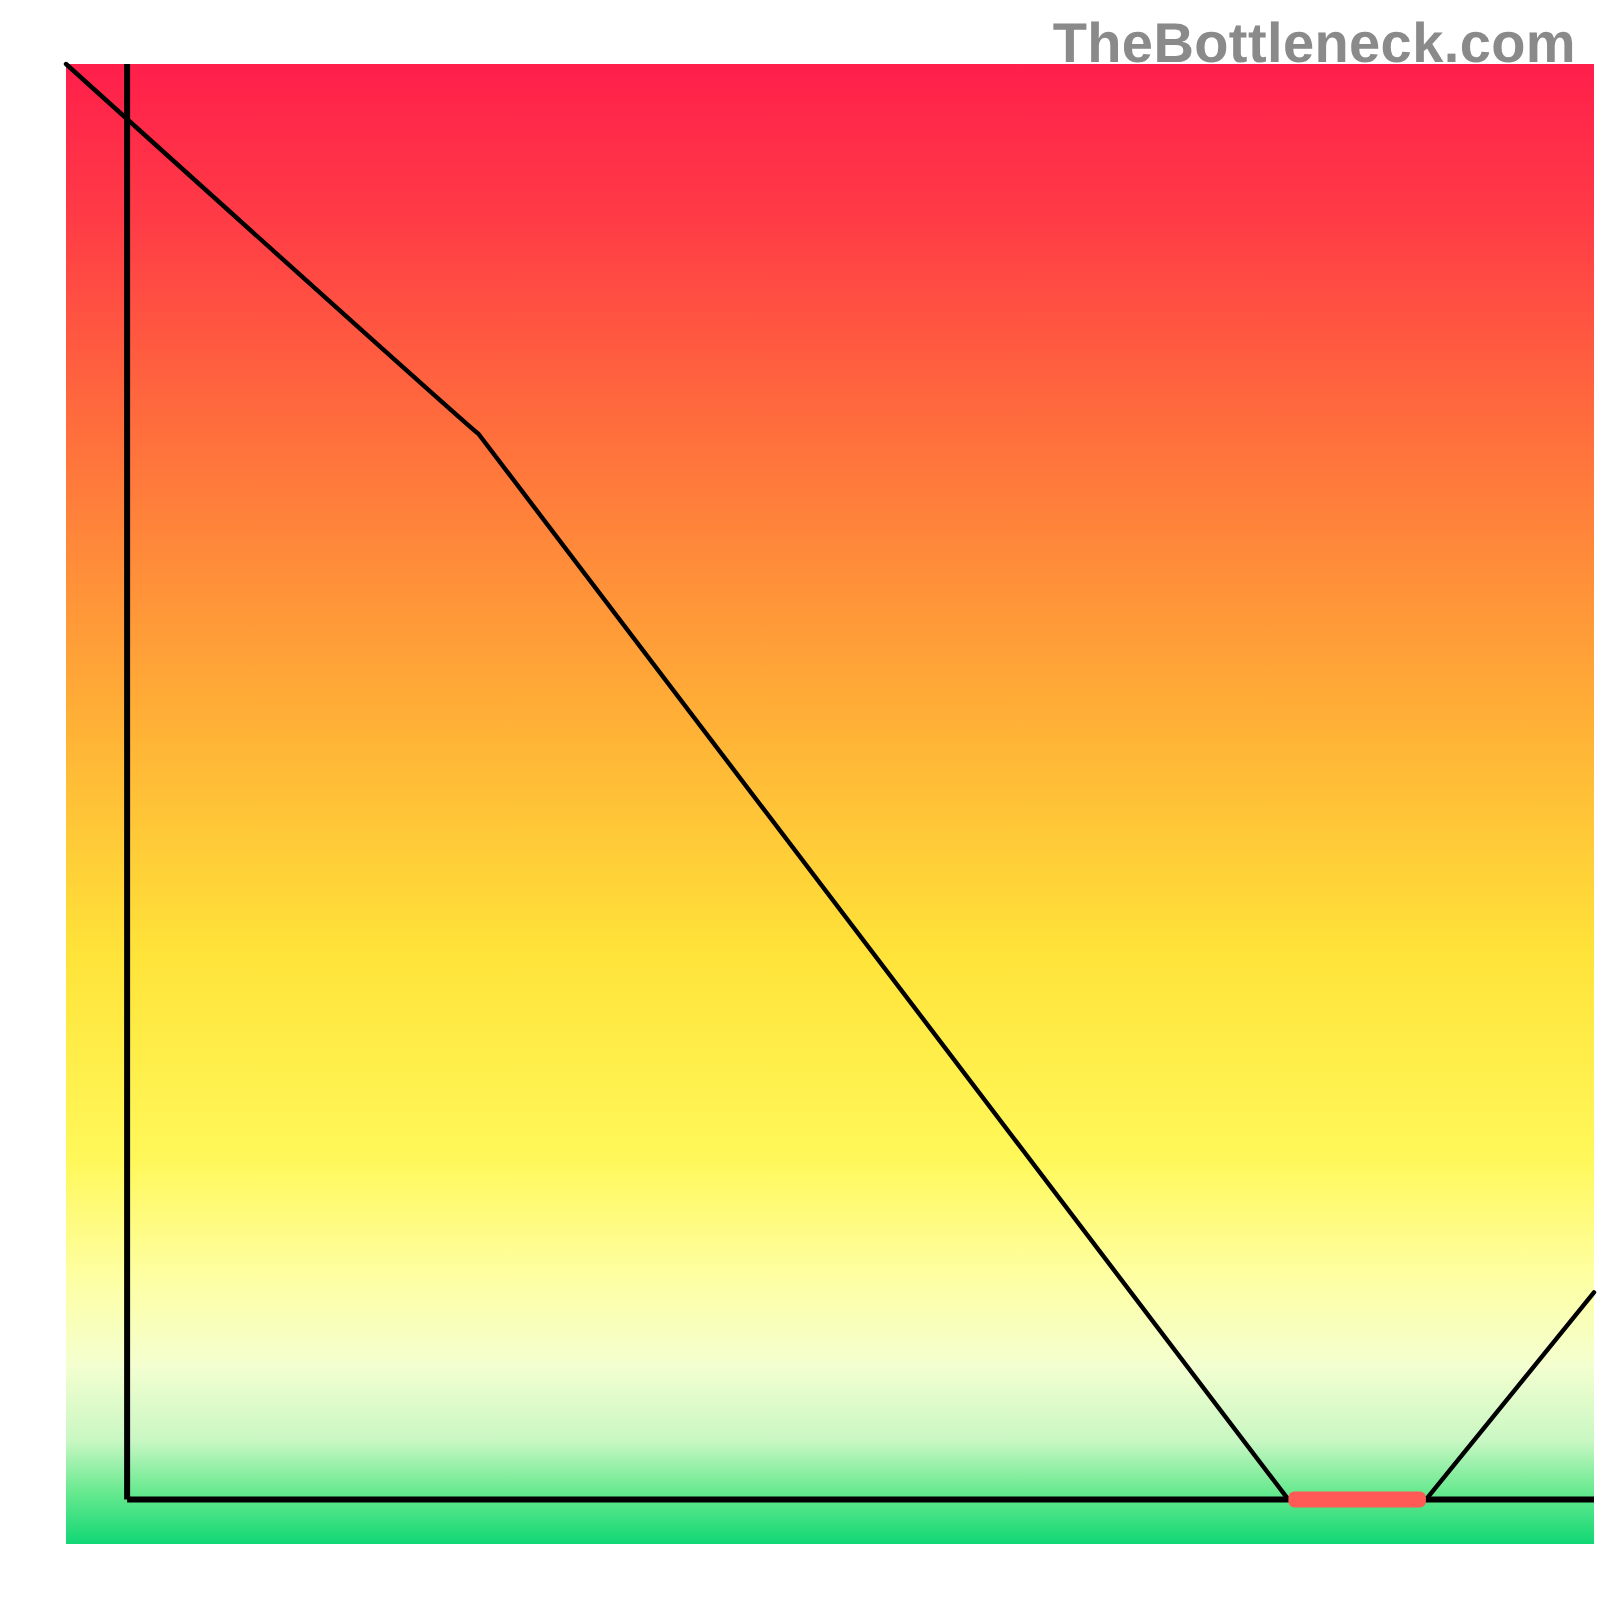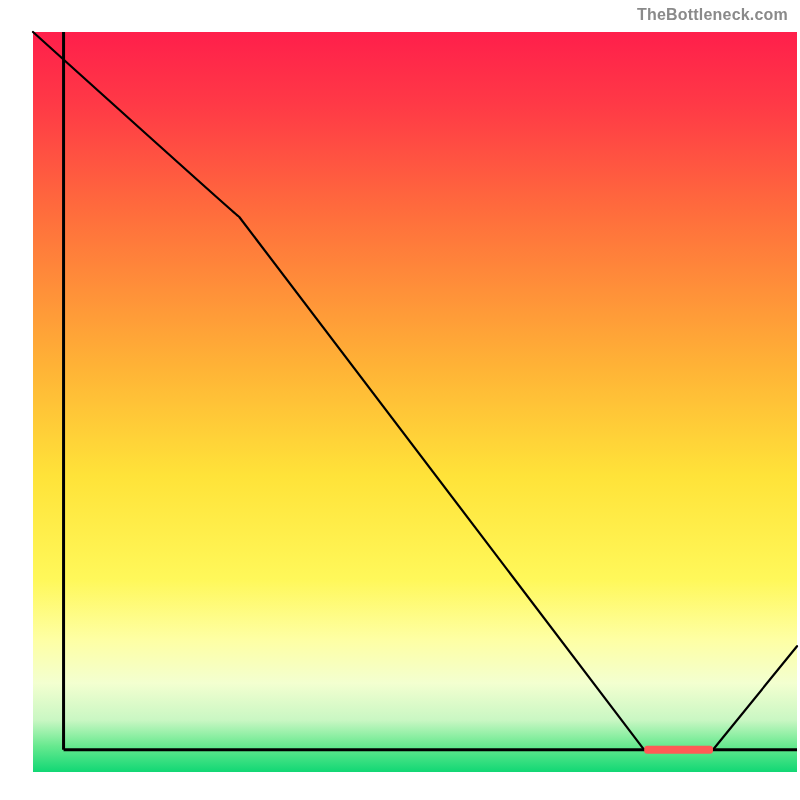--- a/index.html
+++ b/index.html
@@ -13,21 +13,21 @@
   }
   .stage {
     position: relative;
     width: 800px;
     height: 800px;
   }
   .watermark {
     position: absolute;
     top: 6px;
     right: 12px;
-    font-size: 16px;
+    font-size: 28px;
     font-weight: bold;
     color: #8a8a8a;
     letter-spacing: 0.2px;
     user-select: none;
   }
   svg.plot {
     position: absolute;
     left: 0;
     top: 0;
   }

